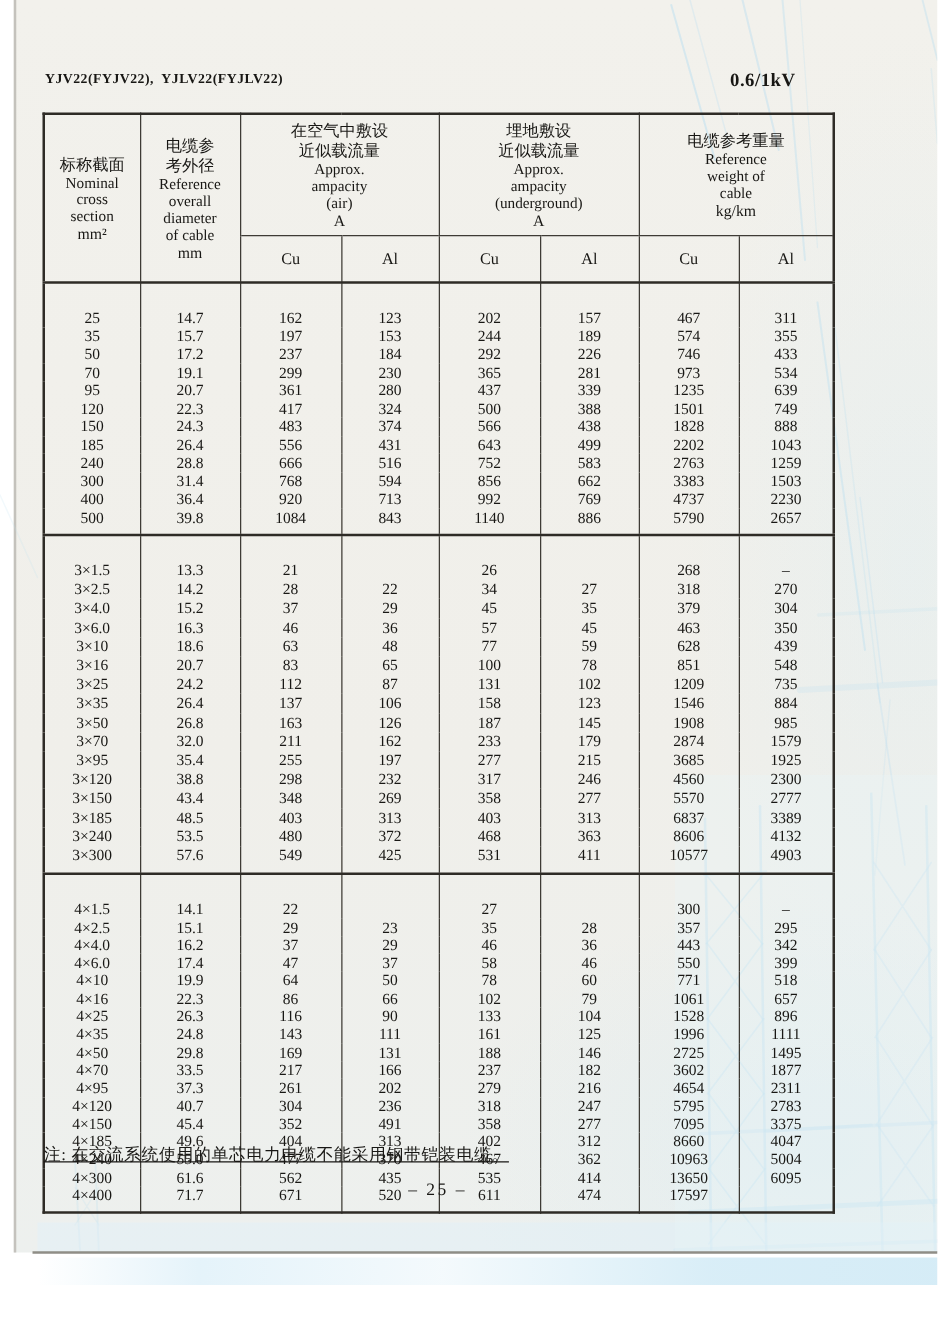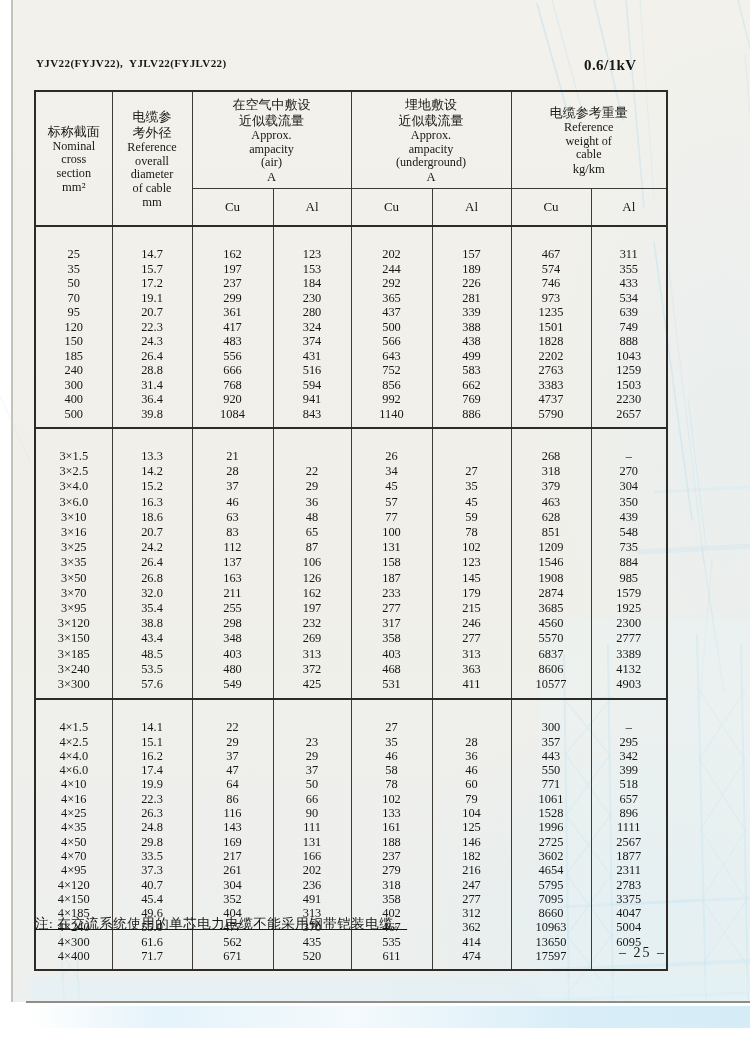--- a/index.html
+++ b/index.html
@@ -45,21 +45,21 @@
   th .en{font-size:12.2px;line-height:13.5px;white-space:pre-line;}
   th .unit{font-size:12.6px;line-height:14px;}
   tbody{border-top:2px solid #2e2b26;}
   tbody td{height:14.5px;line-height:14.5px;}
   tbody.b2 td{height:15.2px;line-height:15.2px;}
   tbody.b3 td{height:14.3px;line-height:14.3px;}
   tbody tr:first-child td{padding-top:20px;font-family:Liberation Serif, serif;}
   tbody tr:last-child td{padding-bottom:6px;}
 
   .note{position:absolute;left:35px;top:915px;font-size:13.5px;letter-spacing:.5px;text-decoration:underline;}
-  .pagenum{position:absolute;left:34px;top:945px;width:632px;text-align:right;font-size:14px;letter-spacing:2px;}
+  .pagenum{position:absolute;left:34px;top:945px;width:632px;text-align:center;font-size:14px;letter-spacing:2px;}
 </style>
 </head>
 <body>
 
 <div class="paper"></div>
 <div class="scan-edge-left"></div>
 
 <svg class="bg" width="750" height="1057" viewBox="0 0 750 1057">
   <g stroke="#bfe0f0" fill="none" stroke-linecap="round">
 
@@ -285,21 +285,21 @@
         <td>594</td>
         <td>856</td>
         <td>662</td>
         <td>3383</td>
         <td>1503</td>
       </tr>
       <tr>
         <td>400</td>
         <td>36.4</td>
         <td>920</td>
-        <td>941</td>
+        <td>713</td>
         <td>992</td>
         <td>769</td>
         <td>4737</td>
         <td>2230</td>
       </tr>
       <tr>
         <td>500</td>
         <td>39.8</td>
         <td>1084</td>
         <td>843</td>
@@ -553,21 +553,21 @@
         <td>1111</td>
       </tr>
       <tr>
         <td>4×50</td>
         <td>29.8</td>
         <td>169</td>
         <td>131</td>
         <td>188</td>
         <td>146</td>
         <td>2725</td>
-        <td>2567</td>
+        <td>1495</td>
       </tr>
       <tr>
         <td>4×70</td>
         <td>33.5</td>
         <td>217</td>
         <td>166</td>
         <td>237</td>
         <td>182</td>
         <td>3602</td>
         <td>1877</td>

